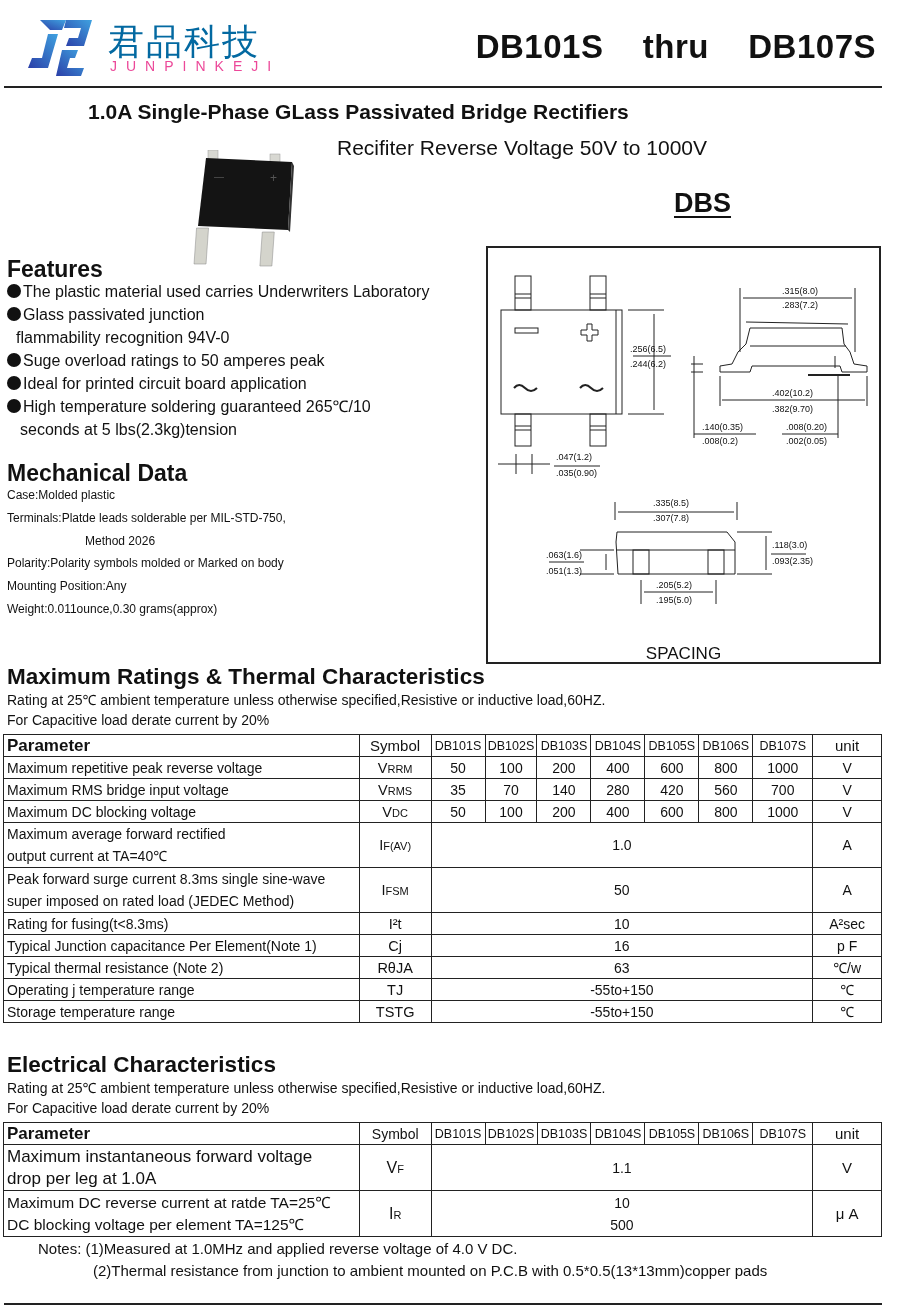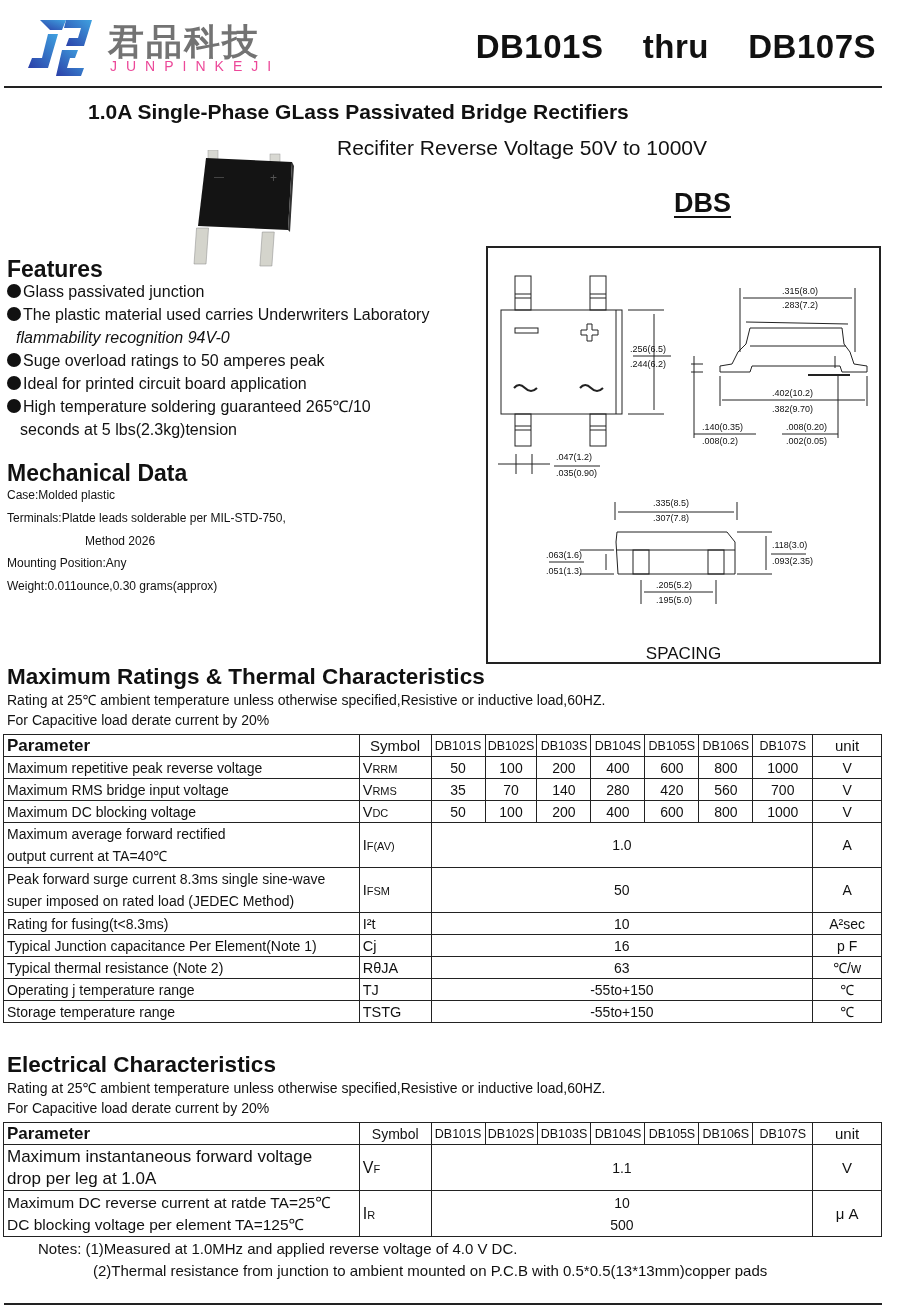--- a/index.html
+++ b/index.html
@@ -1,46 +1,46 @@
 <!DOCTYPE html>
 <html><head>
 <meta charset="utf-8">
 <style>
   html,body{margin:0;padding:0;background:#fff;}
   body{width:900px;height:1312px;position:relative;overflow:hidden;font-family:"Liberation Sans",sans-serif;color:#111;}
   .abs{position:absolute;}
   .logo-mark{left:26px;top:16px;width:68px;height:62px;}
-  .logo-cn{left:108px;top:18px;font-size:36px;font-weight:bold;color:#737373;letter-spacing:2px;font-family:"DejaVu Sans",sans-serif;}
+  .logo-cn{left:108px;top:18px;font-size:36px;font-weight:normal;color:#0369a1;letter-spacing:2px;font-family:"DejaVu Sans",sans-serif;}
   .logo-en{left:110px;top:58px;font-size:14px;color:#ec4899;letter-spacing:9px;font-family:"Liberation Sans",sans-serif;}
   .doc-title{right:24px;top:28px;font-size:33px;font-weight:bold;letter-spacing:0.5px;word-spacing:10px;}
   .hr-top{left:4px;right:18px;top:86px;height:0;border-top:2px solid #222;}
   .subtitle{left:88px;top:100px;font-size:21px;font-weight:bold;}
   .sub2{left:312px;top:136px;font-size:21px;margin-left:25px;}
   .pkg-title{left:646px;top:188px;font-size:27px;font-weight:bold;text-decoration:underline;text-decoration-thickness:2px;text-underline-offset:4px;margin-left:28px;}
   .photo{left:184px;top:150px;width:120px;height:120px;}
   h2{margin:0;font-size:23px;font-weight:bold;}
   .features-title{left:7px;top:256px;}
   .feat-list{left:7px;top:280px;font-size:16px;line-height:23px;}
   .feat-list div{white-space:nowrap;}
   .bullet{display:inline-block;width:14px;height:14px;border-radius:50%;background:#111;margin-right:2px;vertical-align:-1px;}
-  .indent1{padding-left:9px;font-style:italic;}
+  .indent1{padding-left:9px;}
   .indent2{padding-left:13px;}
   .mech-title{left:7px;top:460px;}
   .mech-list{left:7px;top:484px;font-size:12px;line-height:22.8px;}
   .mech-list div{white-space:nowrap;}
   .indent3{padding-left:78px;}
   .diagram-box{left:486px;top:246px;width:395px;height:418px;border:2px solid #222;box-sizing:border-box;}
   .spacing-label{left:486px;top:644px;width:395px;text-align:center;font-size:17px;}
   .section-title{left:7px;font-size:22.5px;font-weight:bold;}
   .para{left:7px;font-size:14px;white-space:nowrap;}
   table{position:absolute;border-collapse:collapse;font-size:14px;}
   td{border:1.5px solid #222;padding:0 3px;height:21px;white-space:nowrap;}
   .c{text-align:center;}
   .hd{font-weight:bold;font-size:17px;}
-  .sym{font-size:14.5px;}
+  .sym{font-size:14.5px;text-align:center;}
   .sym small{font-size:11px;}
   .pn{font-size:12.5px;text-align:center;padding:0 1px;}
   .tall td{height:44px;}
   .e-tall td{height:45px;font-size:16px;}
   .notes{left:7px;font-size:15px;white-space:nowrap;margin-left:31px;}
   .hr-bot{left:4px;right:18px;top:1303px;border-top:2px solid #222;}
   svg text{font-family:"Liberation Sans",sans-serif;}
 </style>
 </head>
 <body>
@@ -76,34 +76,35 @@
     <path d="M108 12 L110 16 L106 82 L104 80 Z" fill="#333"></path>
     <rect x="18" y="78" width="12" height="36" fill="#d4d4cc" stroke="#888" stroke-width="0.5" transform="skewX(-4)"></rect>
     <rect x="84" y="82" width="12" height="34" fill="#d4d4cc" stroke="#888" stroke-width="0.5" transform="skewX(-4)"></rect>
     <text x="30" y="30" fill="#555" font-size="10">—</text>
     <text x="86" y="32" fill="#555" font-size="12">+</text>
   </svg>
 </div>
 
 <h2 class="abs features-title">Features</h2>
 <div class="abs feat-list">
+  <div><span class="bullet"></span><span>The plastic material used carries Underwriters Laboratory</span></div>
   <div><span class="bullet"></span><span>Glass passivated junction</span></div>
-  <div><span class="bullet"></span><span>The plastic material used carries Underwriters Laboratory</span></div>
   <div class="indent1">flammability recognition 94V-0</div>
   <div><span class="bullet"></span><span>Suge overload ratings to 50 amperes peak</span></div>
   <div><span class="bullet"></span><span>Ideal for printed circuit board application</span></div>
   <div><span class="bullet"></span><span>High temperature soldering guaranteed 265℃/10</span></div>
   <div class="indent2">seconds at 5 lbs(2.3kg)tension</div>
 </div>
 
 <h2 class="abs mech-title">Mechanical Data</h2>
 <div class="abs mech-list">
   <div>Case:Molded plastic</div>
   <div>Terminals:Platde leads solderable per MIL-STD-750,</div>
   <div class="indent3">Method 2026</div>
+  <div>Polarity:Polarity symbols molded or Marked on body</div>
   <div>Mounting Position:Any</div>
   <div>Weight:0.011ounce,0.30 grams(approx)</div>
 </div>
 
 <div class="abs diagram-box">
   <svg width="391" height="414" viewBox="0 0 391 414" font-size="9" stroke="#222" fill="none" stroke-width="1">
 
     <g>
       <rect x="27" y="28" width="16" height="34"></rect>
         <line x1="27" y1="46" x2="43" y2="46"></line>

